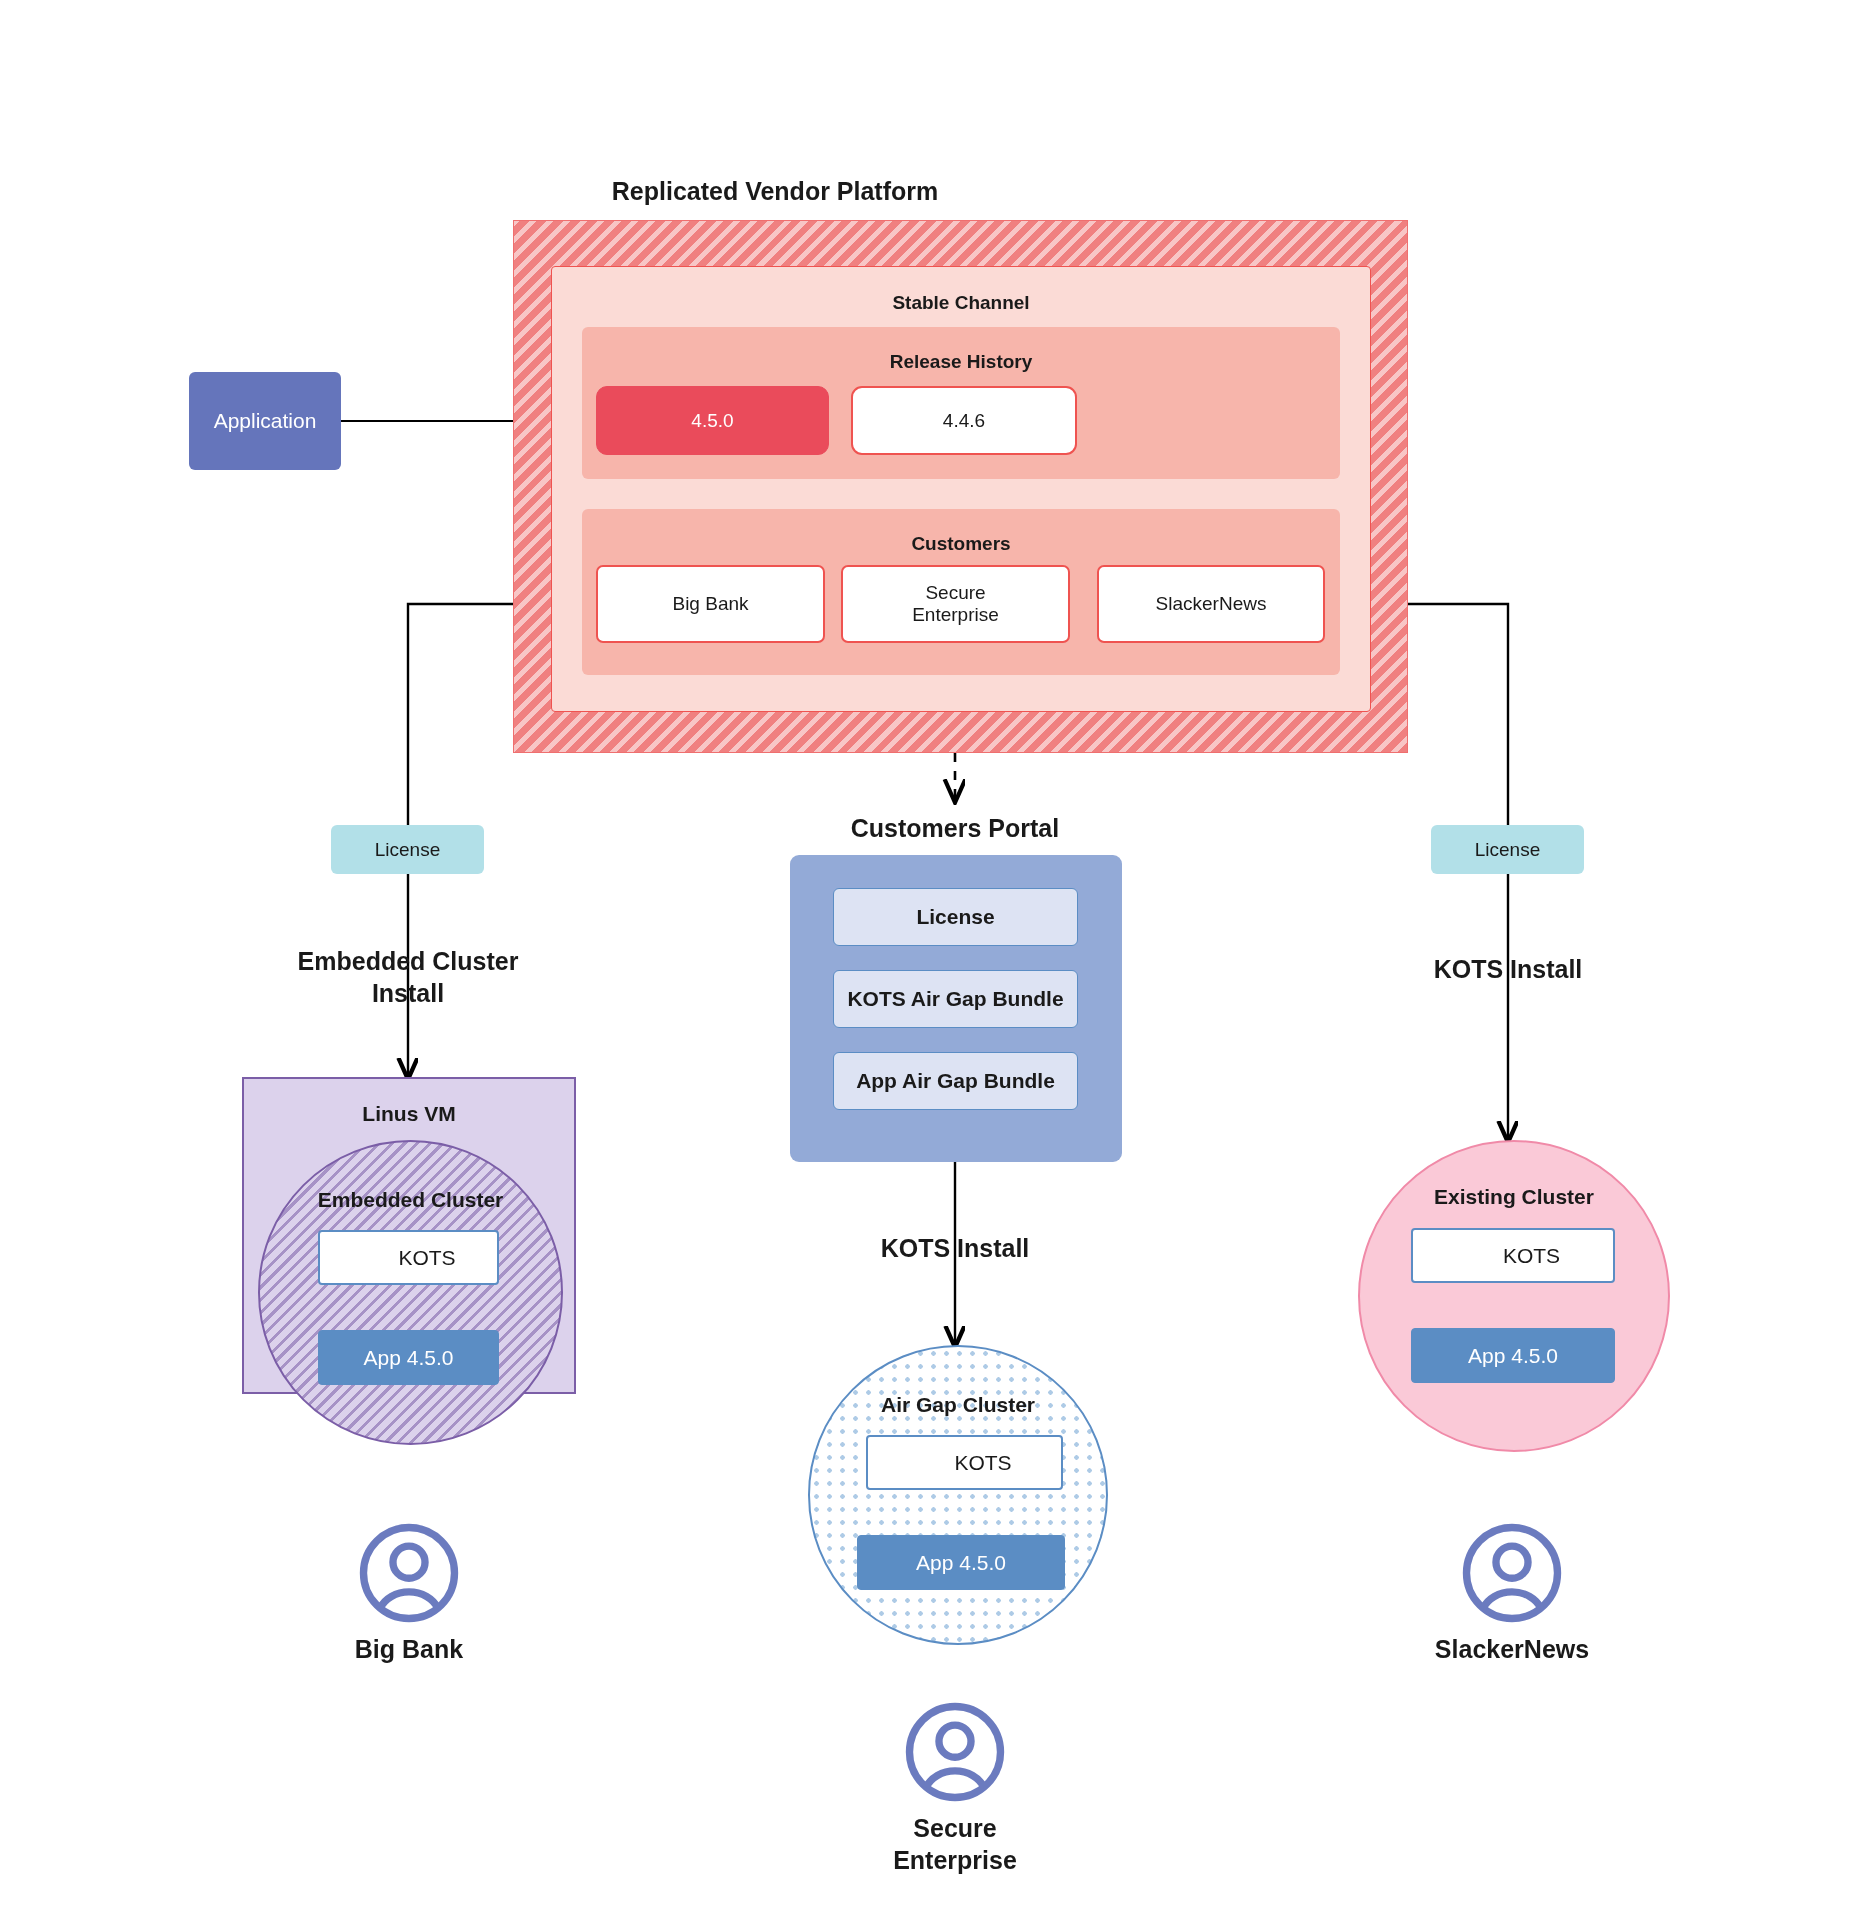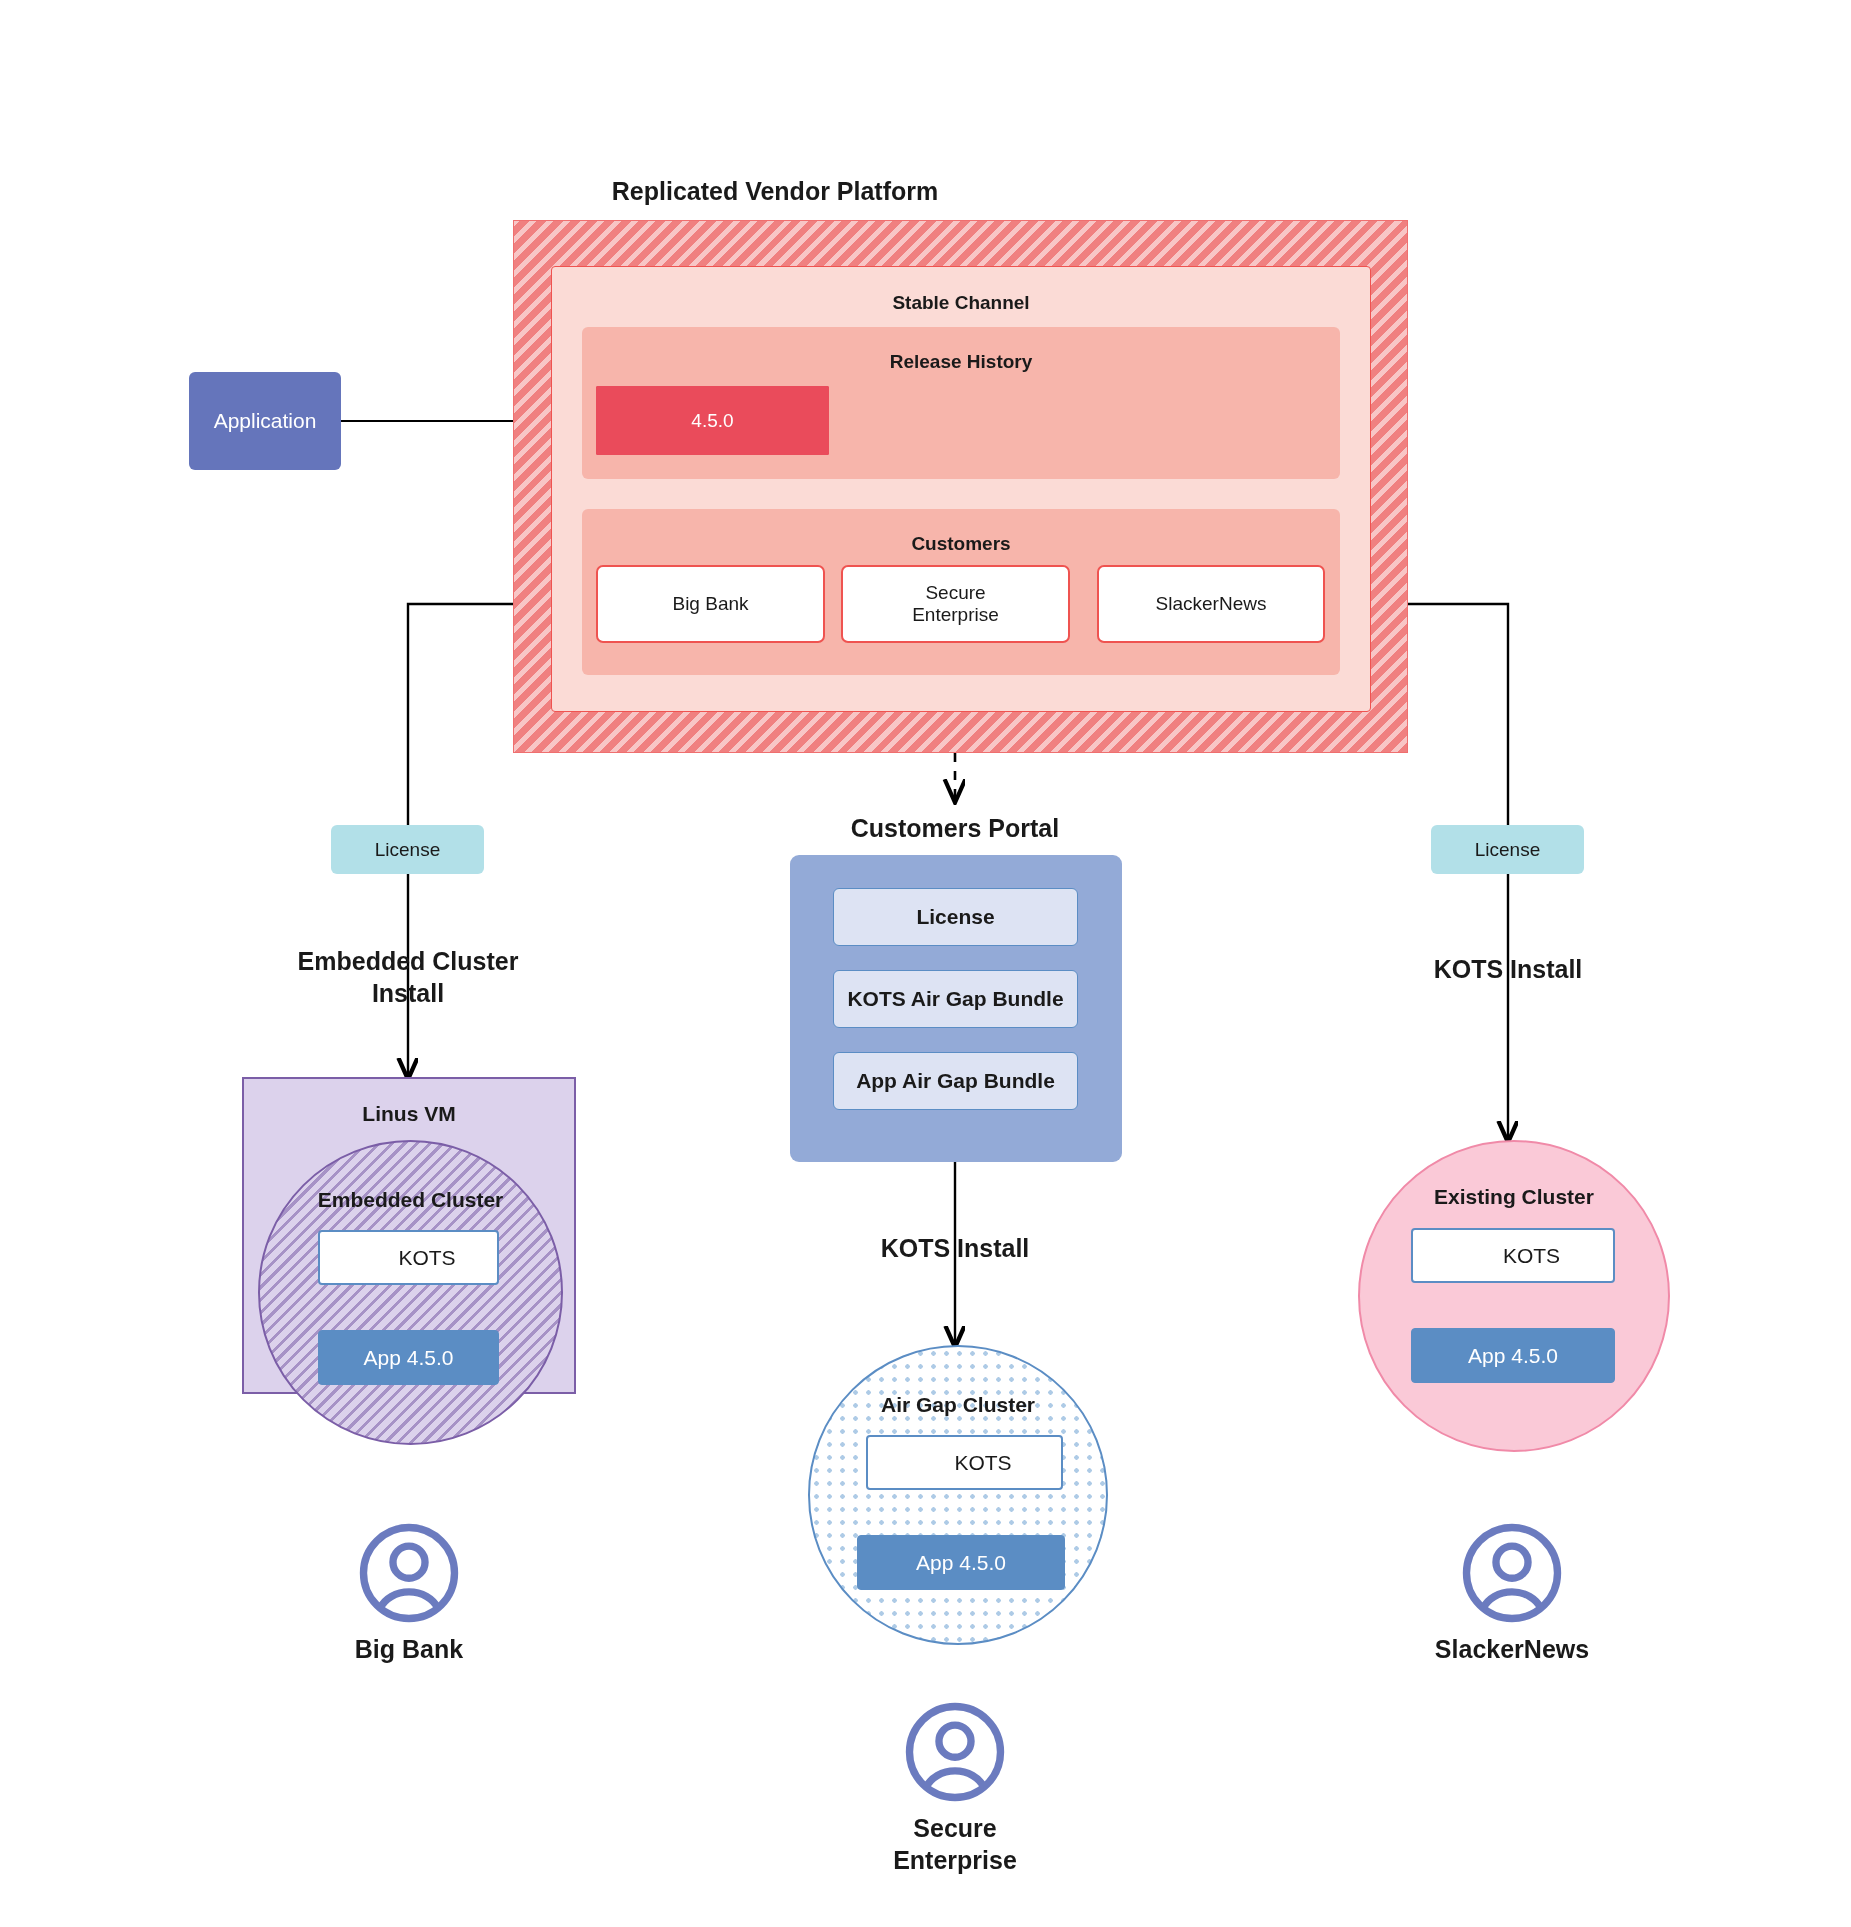--- a/index.html
+++ b/index.html
@@ -41,21 +41,21 @@
   #stable-channel{
     background:#fbdbd6;
     border:1.6px solid #ef5350;
     border-radius:4px;
   }
   .inner-band{
     background:#f7b5ab;
     border-radius:6px;
   }
   .release-chip{
-    border-radius:1px;
+    border-radius:11px;
     font-size:19px;
   }
   .release-chip.current{ background:#ea4b5b; color:#ffffff; border:1px solid #ea4b5b; }
   .release-chip.prev{ background:#ffffff; color:#1a1a1a; border:2px solid #ef5350; }
   .customer-chip{
     background:#ffffff;
     border:2px solid #ef5350;
     border-radius:7px;
     font-size:19px;
   }
@@ -191,20 +191,23 @@
   <div class="node" id="stable-channel" style="left:551px; top:266px; width:820px; height:446px;">
     <div class="lbl section-title" style="left:0; top:24px; width:100%;">Stable Channel</div>
   </div>
 
   <div class="node inner-band" style="left:582px; top:327px; width:758px; height:152px;">
     <div class="lbl section-title" style="left:0; top:23px; width:100%;">Release History</div>
   </div>
   <div class="node ctr release-chip current" style="left:596px; top:386px; width:233px; height:69px;">
     <span>4.5.0</span>
   </div>
+  <div class="node ctr release-chip prev" style="left:851px; top:386px; width:226px; height:69px;">
+    <span>4.4.6</span>
+  </div>
 
   <div class="node inner-band" style="left:582px; top:509px; width:758px; height:166px;">
     <div class="lbl section-title" style="left:0; top:23px; width:100%;">Customers</div>
   </div>
   <div class="node ctr customer-chip" style="left:596px; top:565px; width:229px; height:78px;">
     <span>Big Bank</span>
   </div>
   <div class="node ctr customer-chip" style="left:841px; top:565px; width:229px; height:78px;">
     <span style="white-space:pre-line;">Secure
 Enterprise</span>

